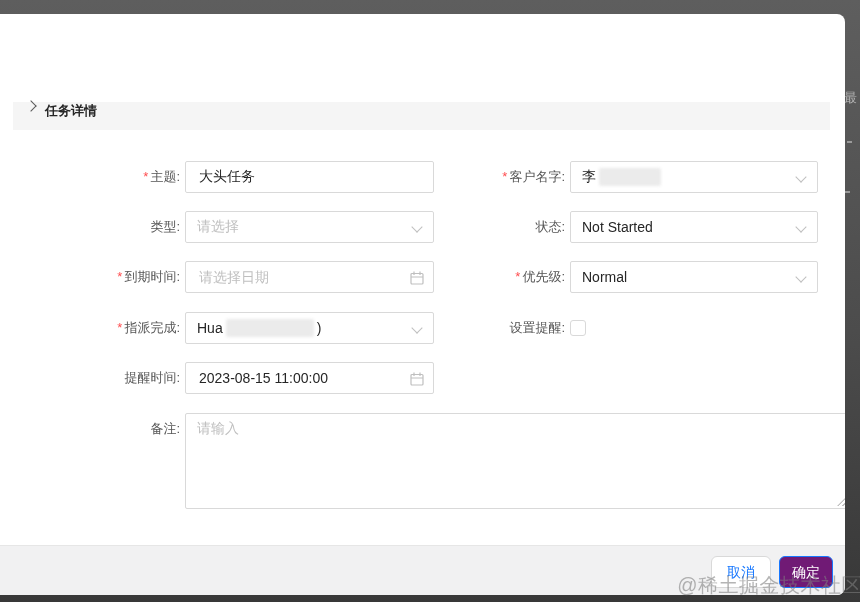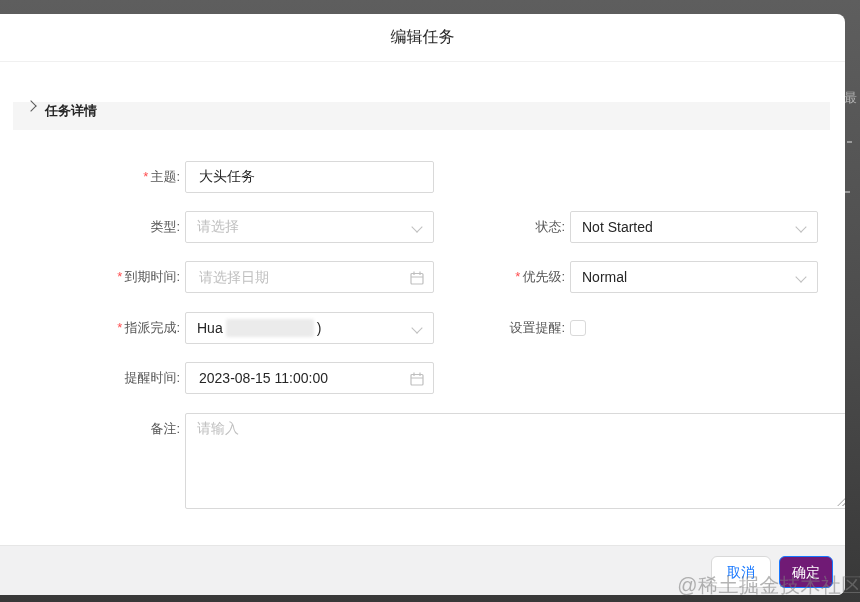--- a/index.html
+++ b/index.html
@@ -111,33 +111,38 @@
 </style>
 </head>
 <body>
 
 <div class="bg-char">最</div>
 <div class="bg-dash d1"></div>
 <div class="bg-dash d2"></div>
 
 <div class="modal">
 
-  <div class="modal-header">
-    <span class="modal-title">编辑任务</span>
-  </div>
 
   <div class="collapse-bar">
     <span class="chev-right"></span>
     <span class="collapse-title">任务详情</span>
   </div>
 
   <div class="field col-l" style="top:147px">
     <span class="lbl"><span class="req">*</span><span>主题:</span></span>
     <div class="ctl">
       <input class="native" type="text" value="大头任务" style="">
+    </div>
+  </div>
+  <div class="field col-r" style="top:147px">
+    <span class="lbl"><span class="req">*</span><span>客户名字:</span></span>
+    <div class="ctl">
+      <span>李</span>
+      <span class="redact w-cust"></span>
+      <span class="chev-down"></span>
     </div>
   </div>
 
   <div class="field col-r" style="top:197px">
     <span class="lbl"><span>状态:</span></span>
     <div class="ctl">
       <span>Not Started</span>
       <span class="chev-down"></span>
     </div>
   </div>

